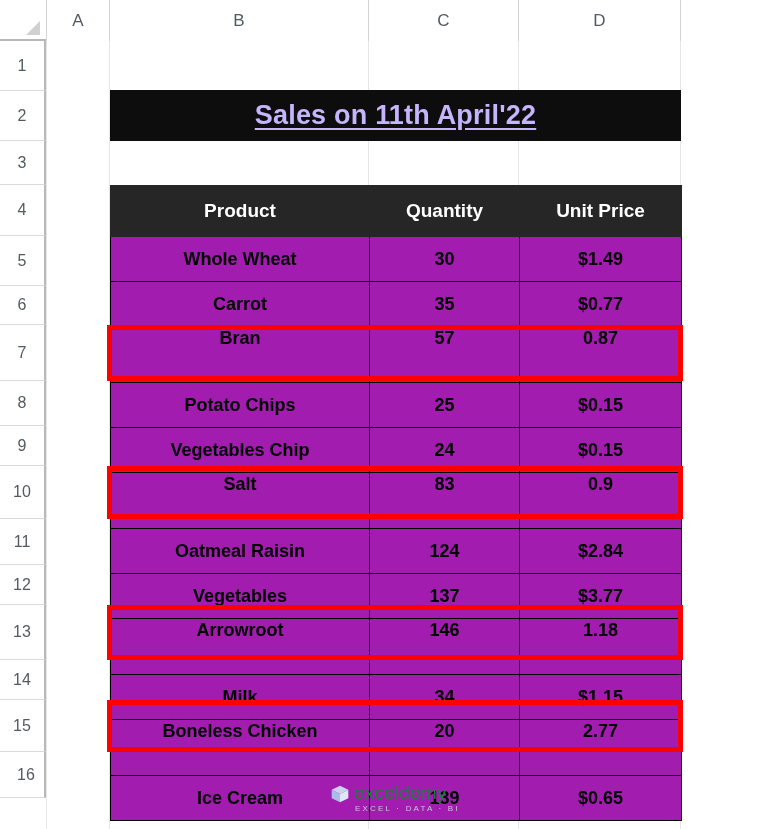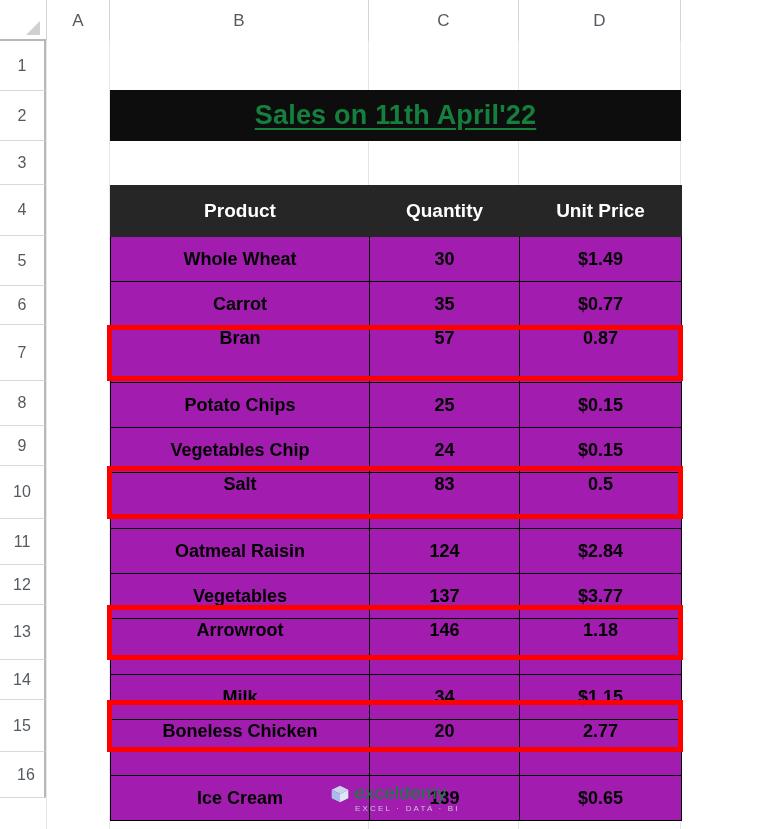--- a/index.html
+++ b/index.html
@@ -65,21 +65,21 @@
     position:absolute;top:0;bottom:0;width:1px;background:#e6e6e6;
   }
 
   
   .title-banner{
     position:absolute;
     left:110px;top:90px;width:571px;height:51px;
     background:#0d0d0d;
     box-sizing:border-box;
     display:flex;align-items:center;justify-content:center;
-    color:#15803d;
+    color:#c4b5fd;
     font-size:27px;font-weight:bold;
     text-decoration:underline;
     text-underline-offset:4px;
     letter-spacing:0.2px;
   }
 
   
   .tbl{
     position:absolute;
     left:110px;top:185px;
@@ -203,21 +203,21 @@
           <td>$0.15</td>
         </tr>
         <tr>
           <td>Vegetables Chip</td>
           <td>24</td>
           <td>$0.15</td>
         </tr>
         <tr class="tall">
           <td>Salt</td>
           <td>83</td>
-          <td>0.5</td>
+          <td>0.9</td>
         </tr>
         <tr>
           <td>Oatmeal Raisin</td>
           <td>124</td>
           <td>$2.84</td>
         </tr>
         <tr>
           <td>Vegetables</td>
           <td>137</td>
           <td>$3.77</td>

